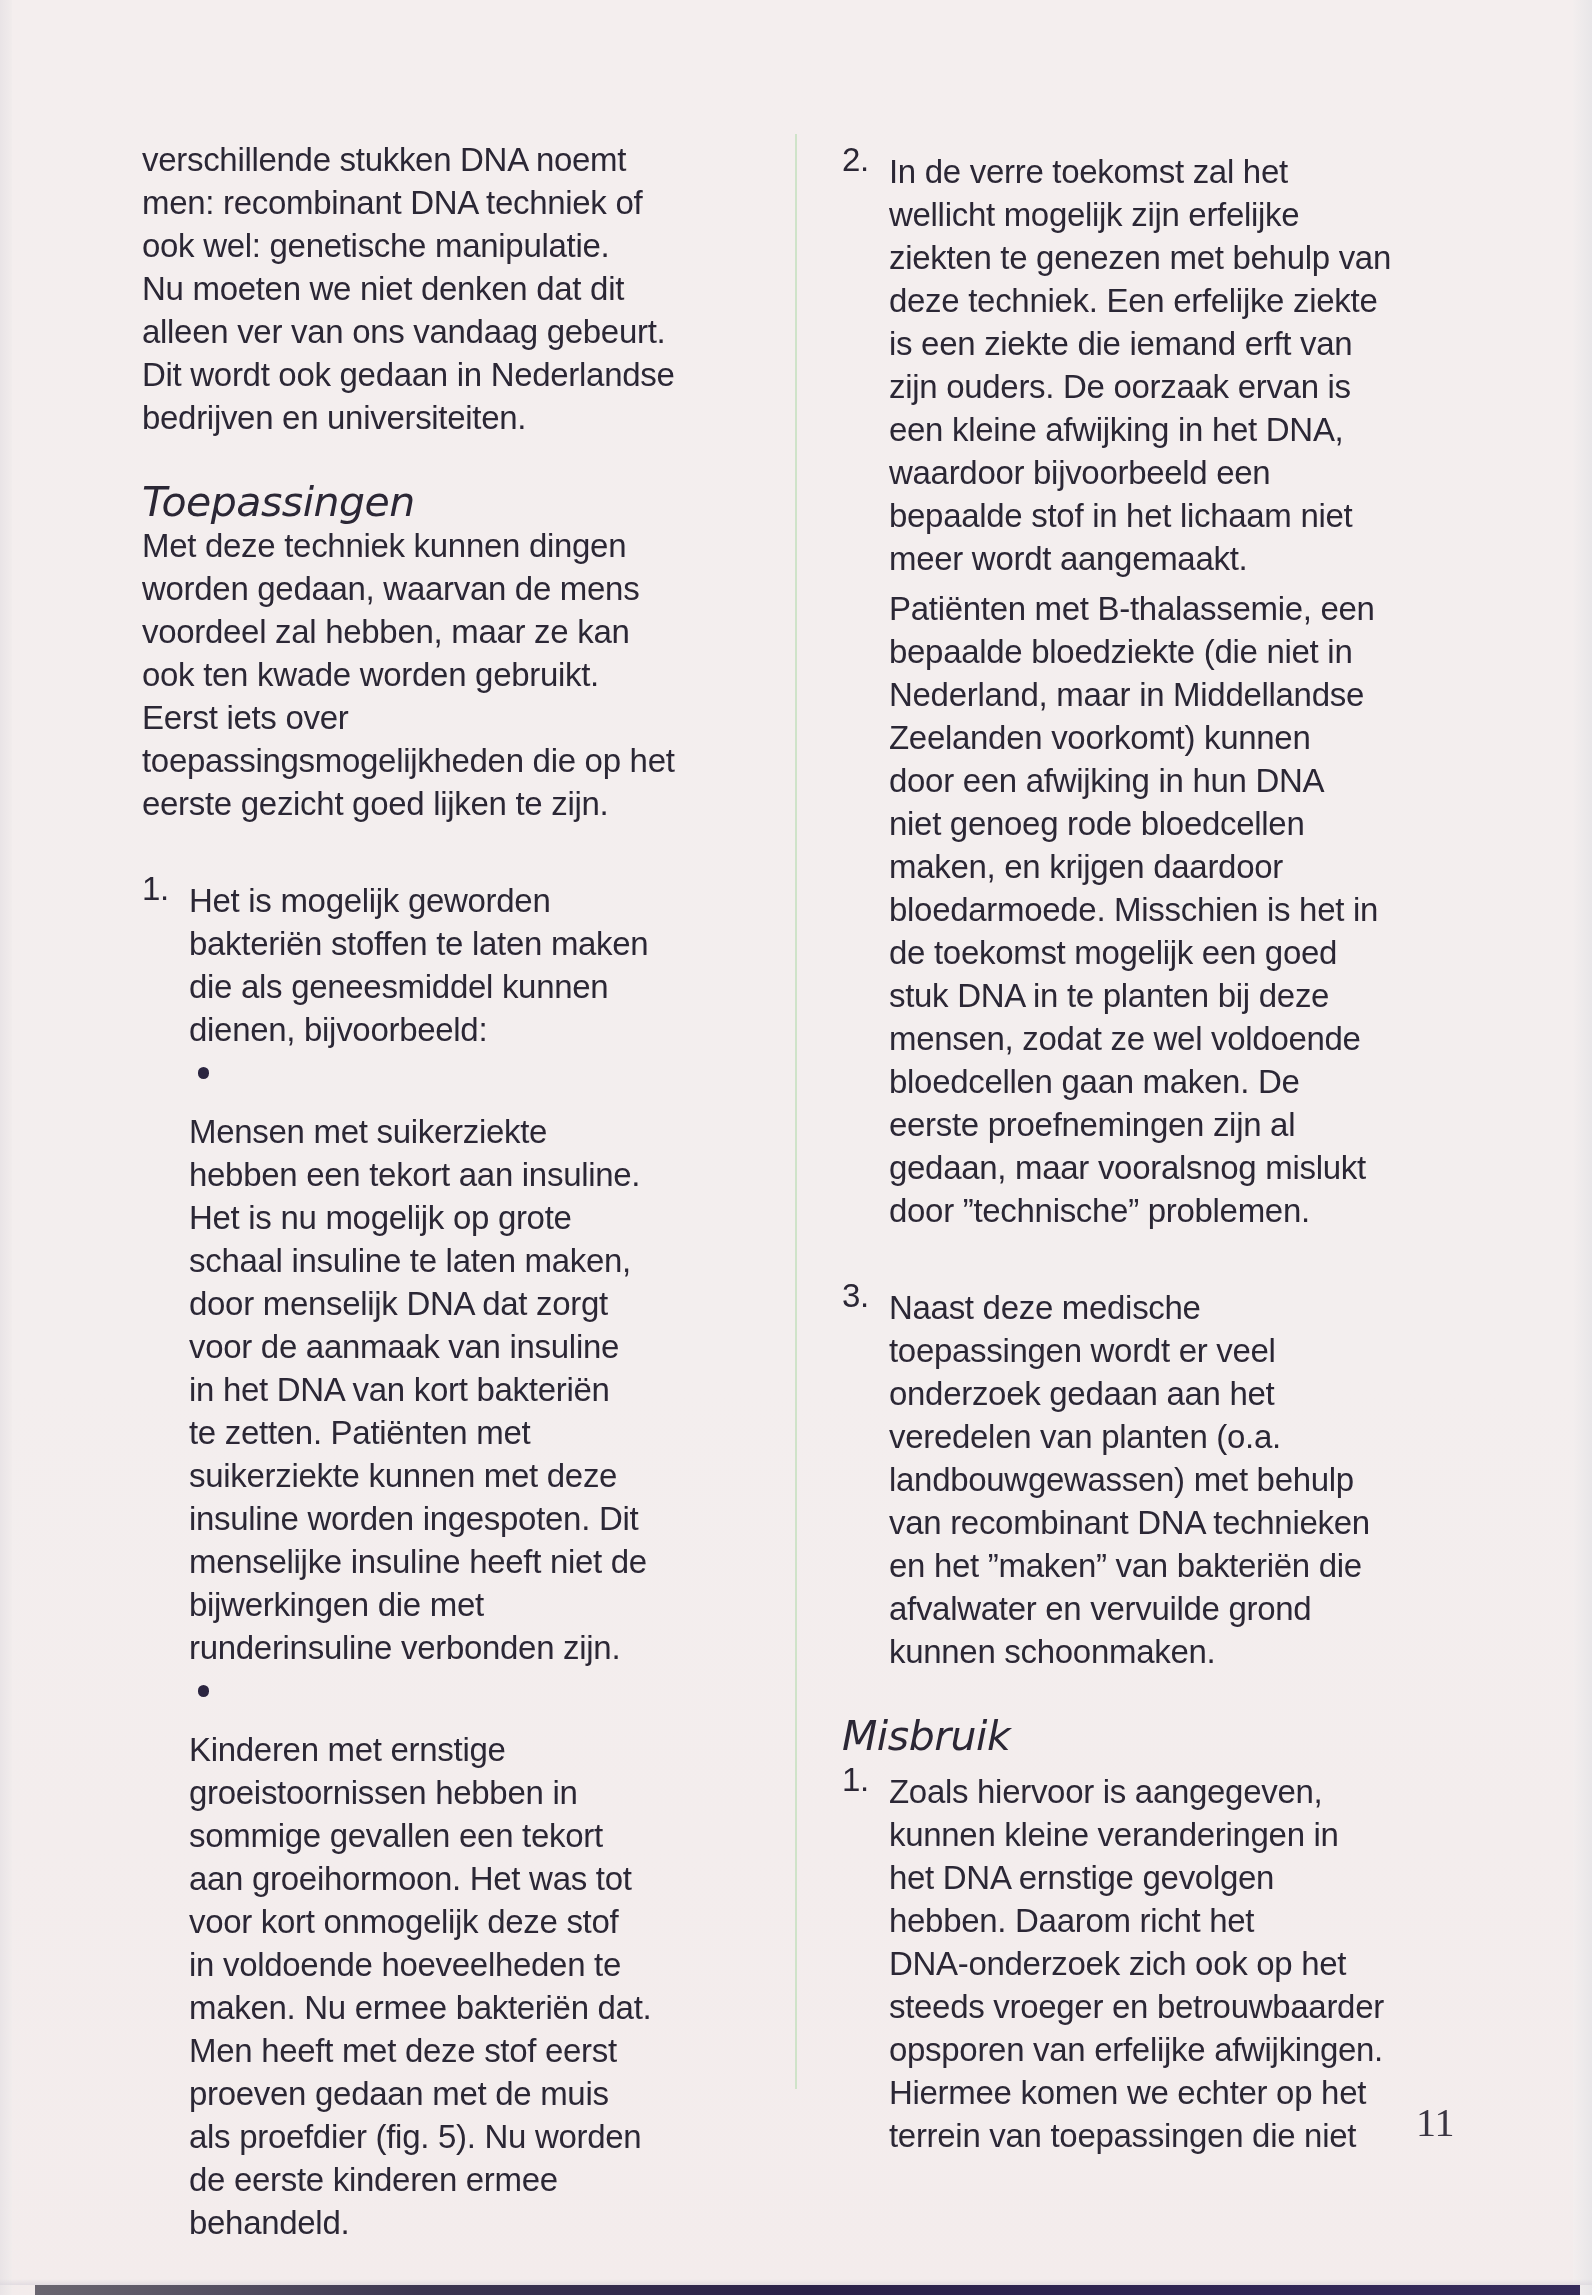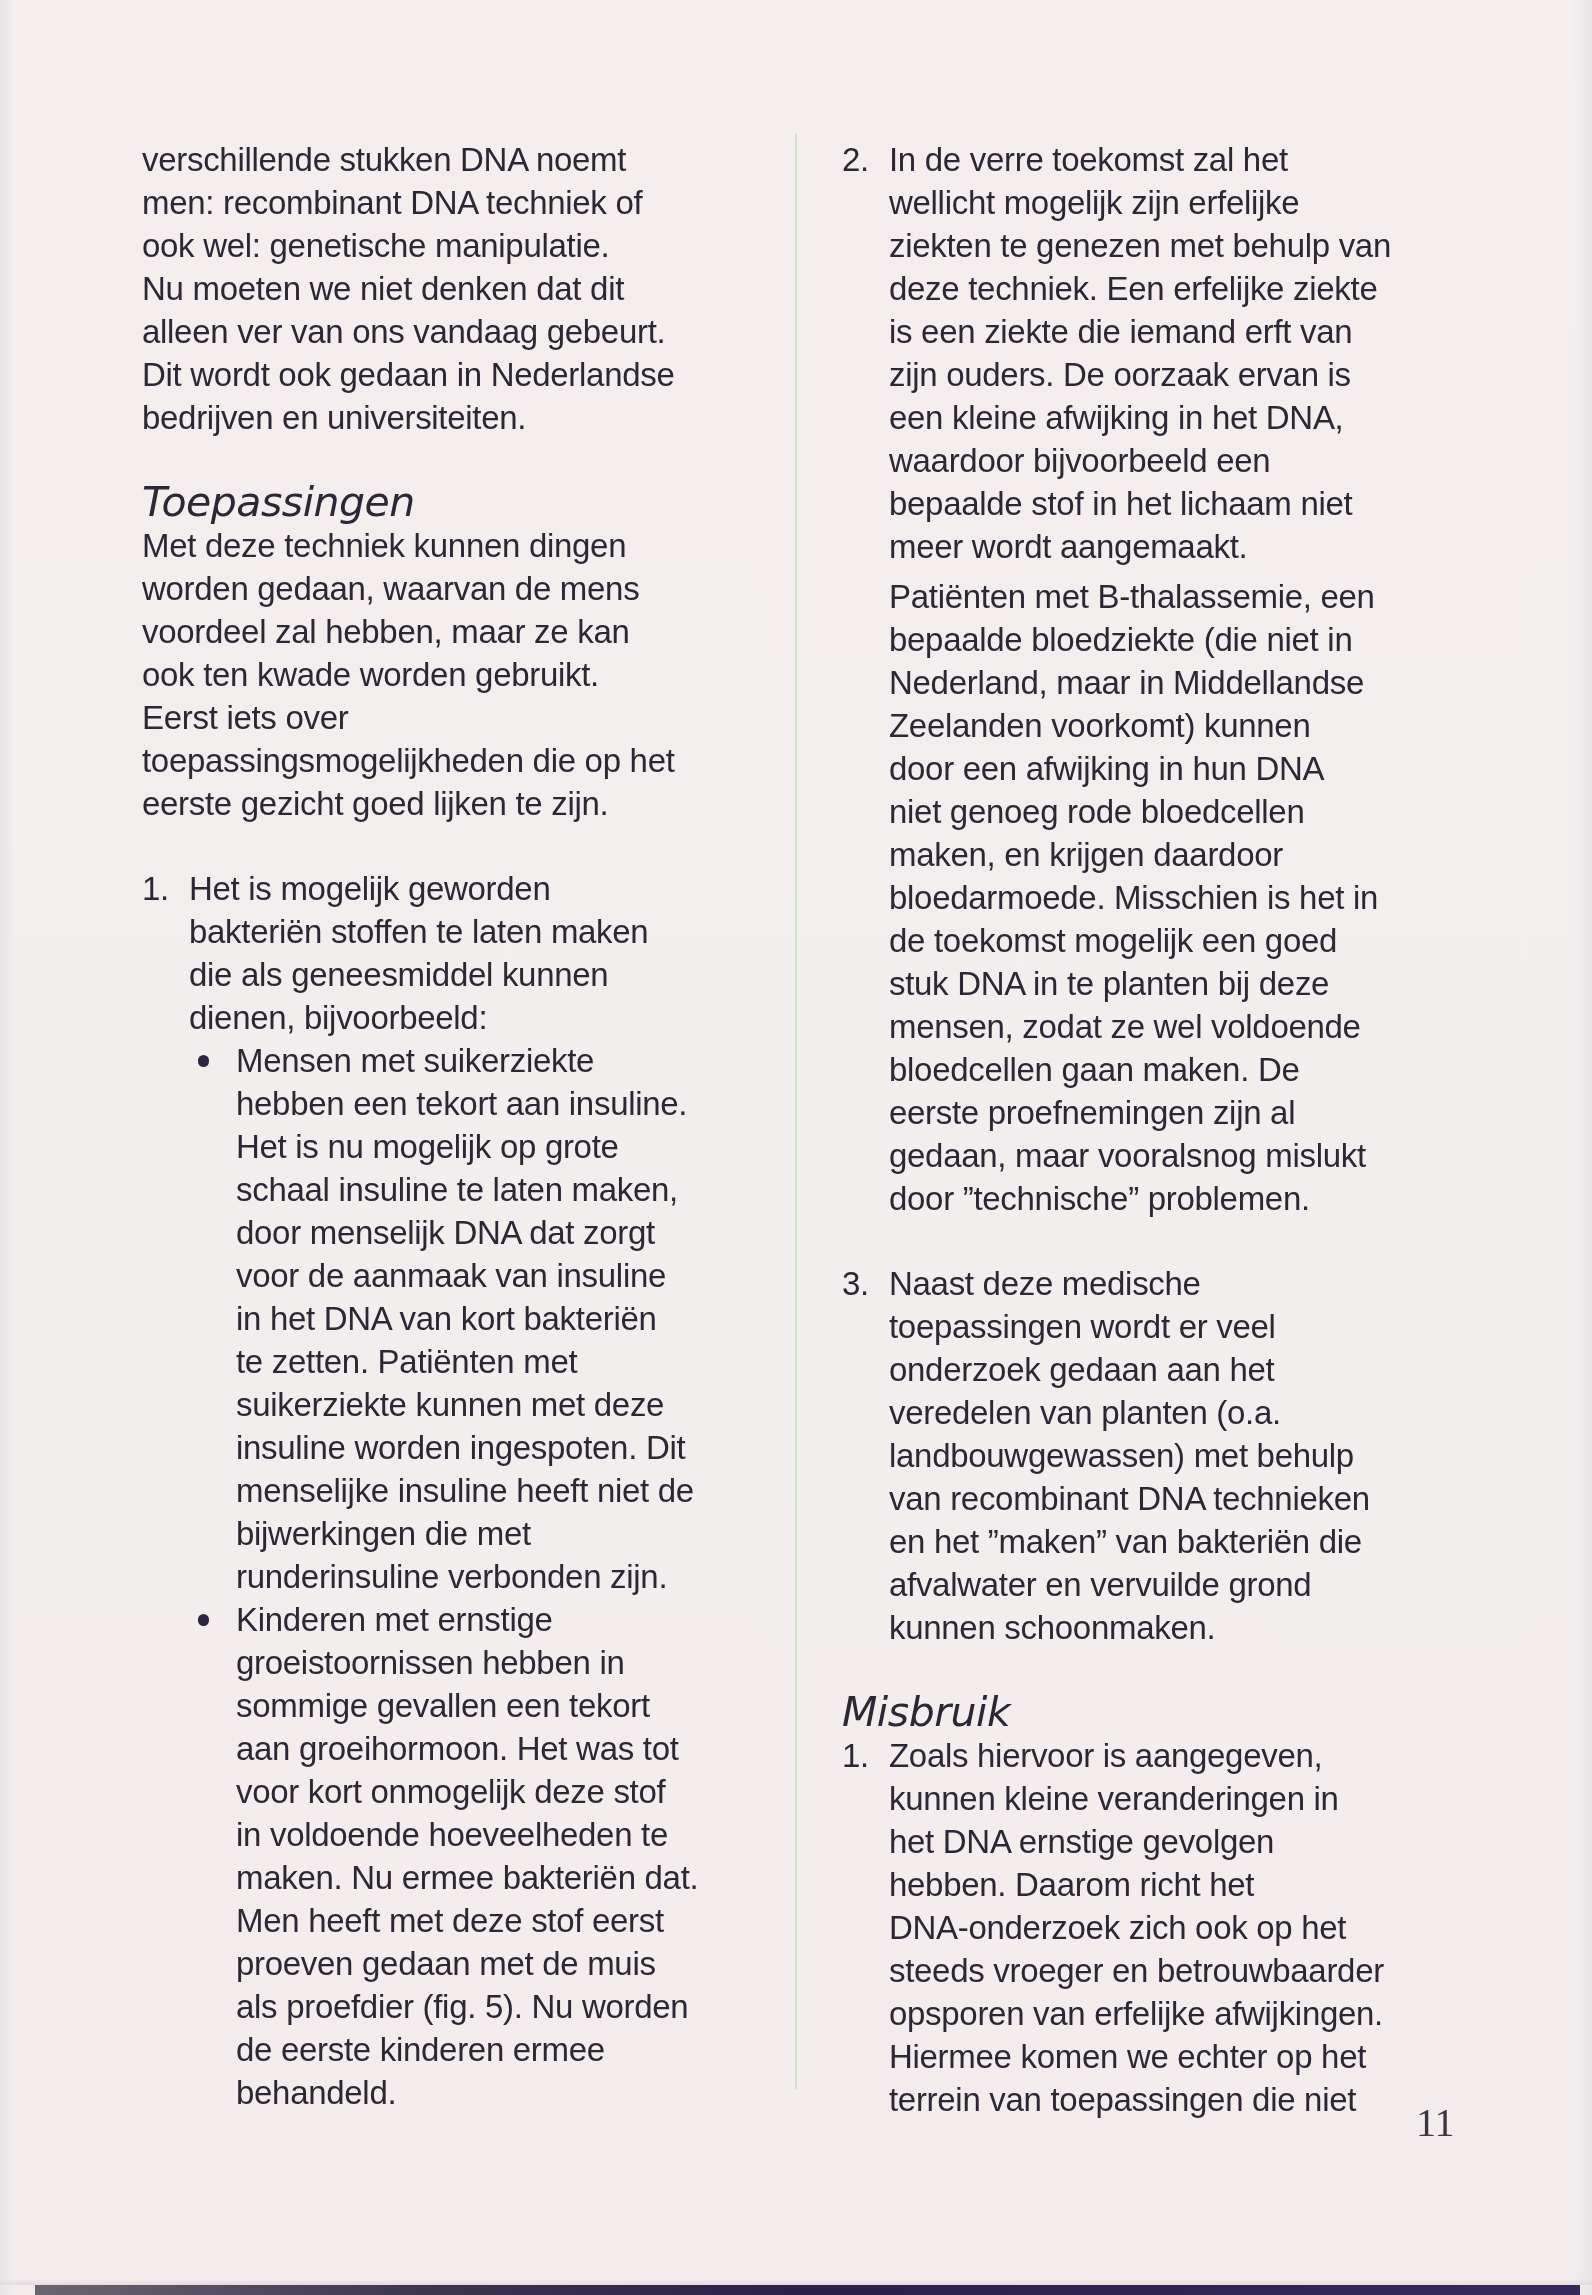--- a/index.html
+++ b/index.html
@@ -66,25 +66,26 @@
     .gap-small { height: 7px; }
 
     .num-item {
       display: flex;
       align-items: flex-start;
     }
     .num-item .num {
       width: 47px;
       flex: 0 0 47px;
     }
-    .num-item .body { flex: 1; }
+    .num-item .body { flex: 1; margin-top: 12px; }
 
     .bullet-item {
       display: flex;
       align-items: flex-start;
+      flex-direction: column;
     }
     .bullet-item .dot-wrap {
       width: 47px;
       flex: 0 0 47px;
       display: flex;
       justify-content: flex-start;
       padding-top: 16.4px;
       box-sizing: border-box;
       padding-left: 8.6px;
     }

